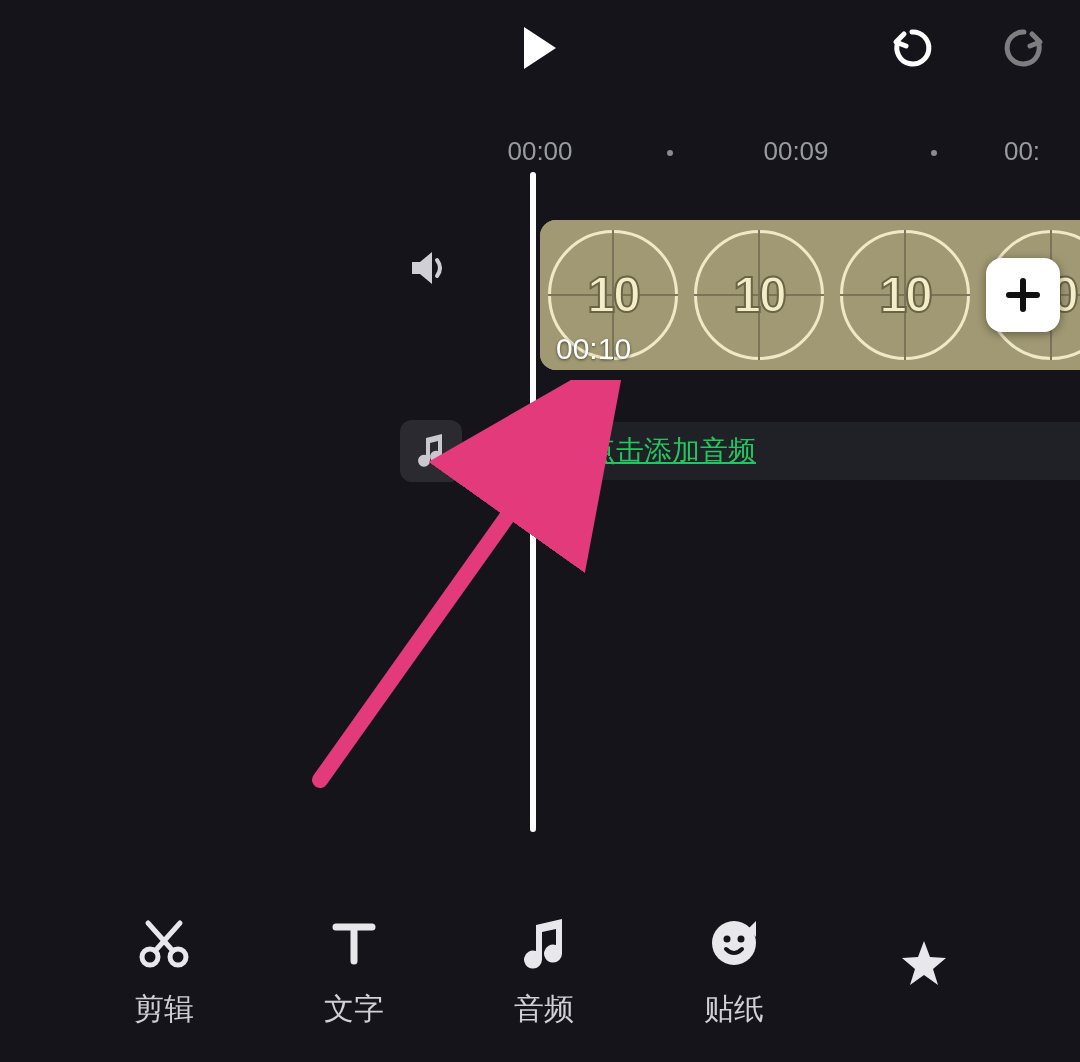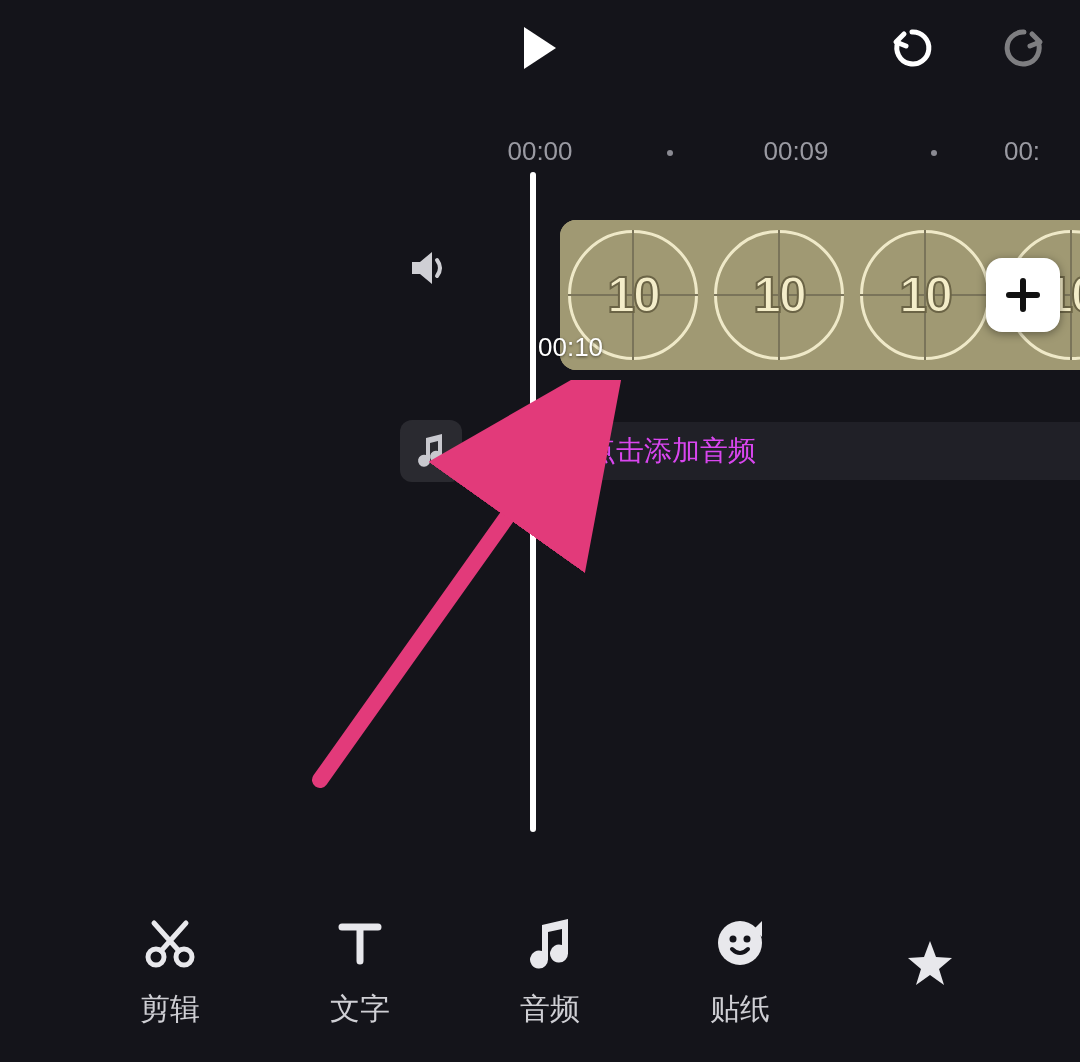--- a/index.html
+++ b/index.html
@@ -114,21 +114,20 @@
     left: 540px;
     top: 220px;
     right: 0;
     height: 150px;
     background: #a9a17a;
     border-radius: 16px 0 0 16px;
     overflow: hidden;
     display: flex;
     align-items: center;
     cursor: pointer;
-    margin-left: 20px;
   }
   .frame {
     flex: 0 0 146px;
     height: 150px;
     position: relative;
     display: flex;
     align-items: center;
     justify-content: center;
     background: #a09973;
   }
@@ -157,23 +156,23 @@
     z-index: 2;
     font-size: 50px;
     font-weight: 800;
     color: #f4edc9;
     -webkit-text-stroke: 2px #6b6446;
     font-family: Arial Black, Arial, sans-serif;
     letter-spacing: -2px;
   }
   .clip-duration {
     position: absolute;
-    left: 538px;
+    left: 556px;
     top: 332px;
-    font-size: 26px;
+    font-size: 30px;
     color: #fff;
     z-index: 60;
     text-shadow: 0 1px 3px rgba(0,0,0,.6);
   }
   .add-clip {
     position: absolute;
     left: 986px;
     top: 258px;
     width: 74px; height: 74px;
     background: #fff;
@@ -190,38 +189,39 @@
     position: absolute;
     left: 540px;
     top: 422px;
     right: 0;
     height: 58px;
     background: #202027;
     border-radius: 10px 0 0 10px;
     display: flex;
     align-items: center;
     padding-left: 48px;
-    color: #d946ef;
+    color: #22c55e;
     font-size: 28px;
     cursor: pointer;
+    text-decoration: underline;
   }
 
   
   .arrow {
     position: absolute;
     left: 300px;
     top: 380px;
     pointer-events: none;
     z-index: 80;
   }
 
   
   .bottom-bar {
     position: absolute;
-    left: 15px; right: 0;
+    left: 9px; right: 0;
     bottom: 0;
     height: 180px;
     display: flex;
     align-items: center;
   }
   .tool {
     width: 190px;
     display: flex;
     flex-direction: column;
     align-items: center;

